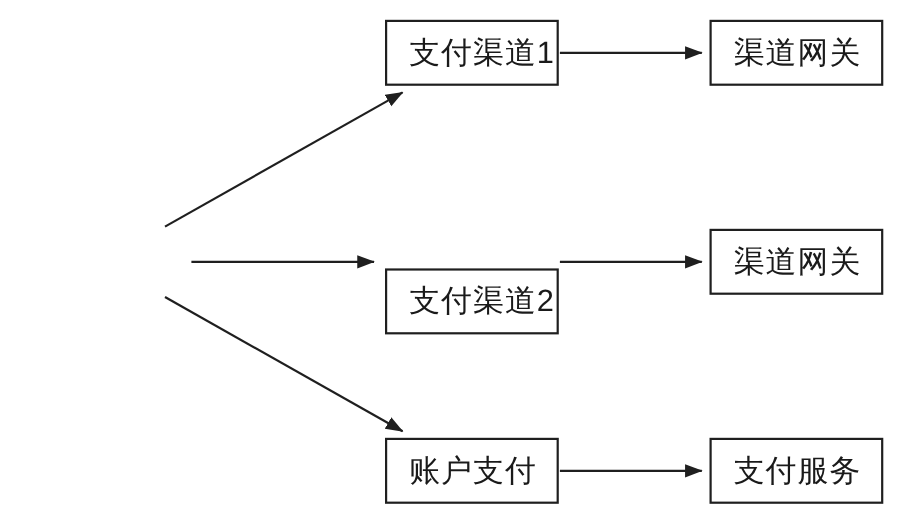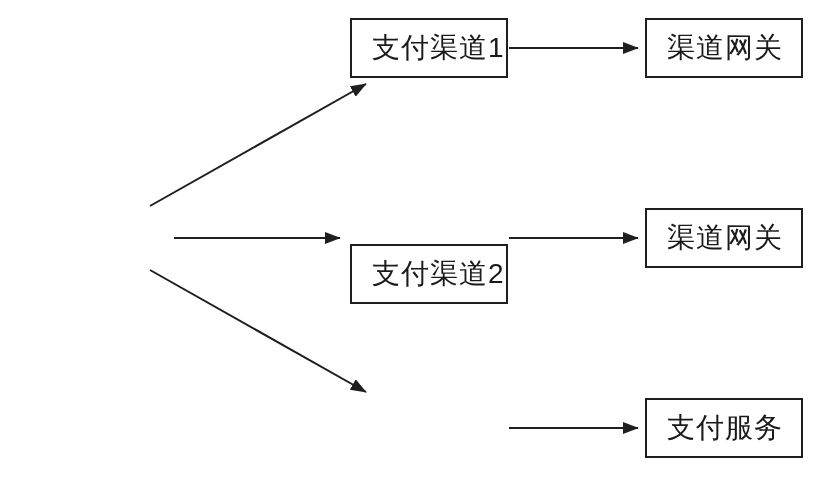--- a/index.html
+++ b/index.html
@@ -78,20 +78,23 @@
 
 
   <div class="node mid-1">
     <span>支付渠道1</span>
   </div>
 
   <div class="node mid-2">
     <span>支付渠道2</span>
   </div>
 
+  <div class="node mid-3">
+    <span>账户支付</span>
+  </div>
 
   <div class="node right-1">
     <span>渠道网关</span>
   </div>
 
   <div class="node right-2">
     <span>渠道网关</span>
   </div>
 
   <div class="node right-3">

